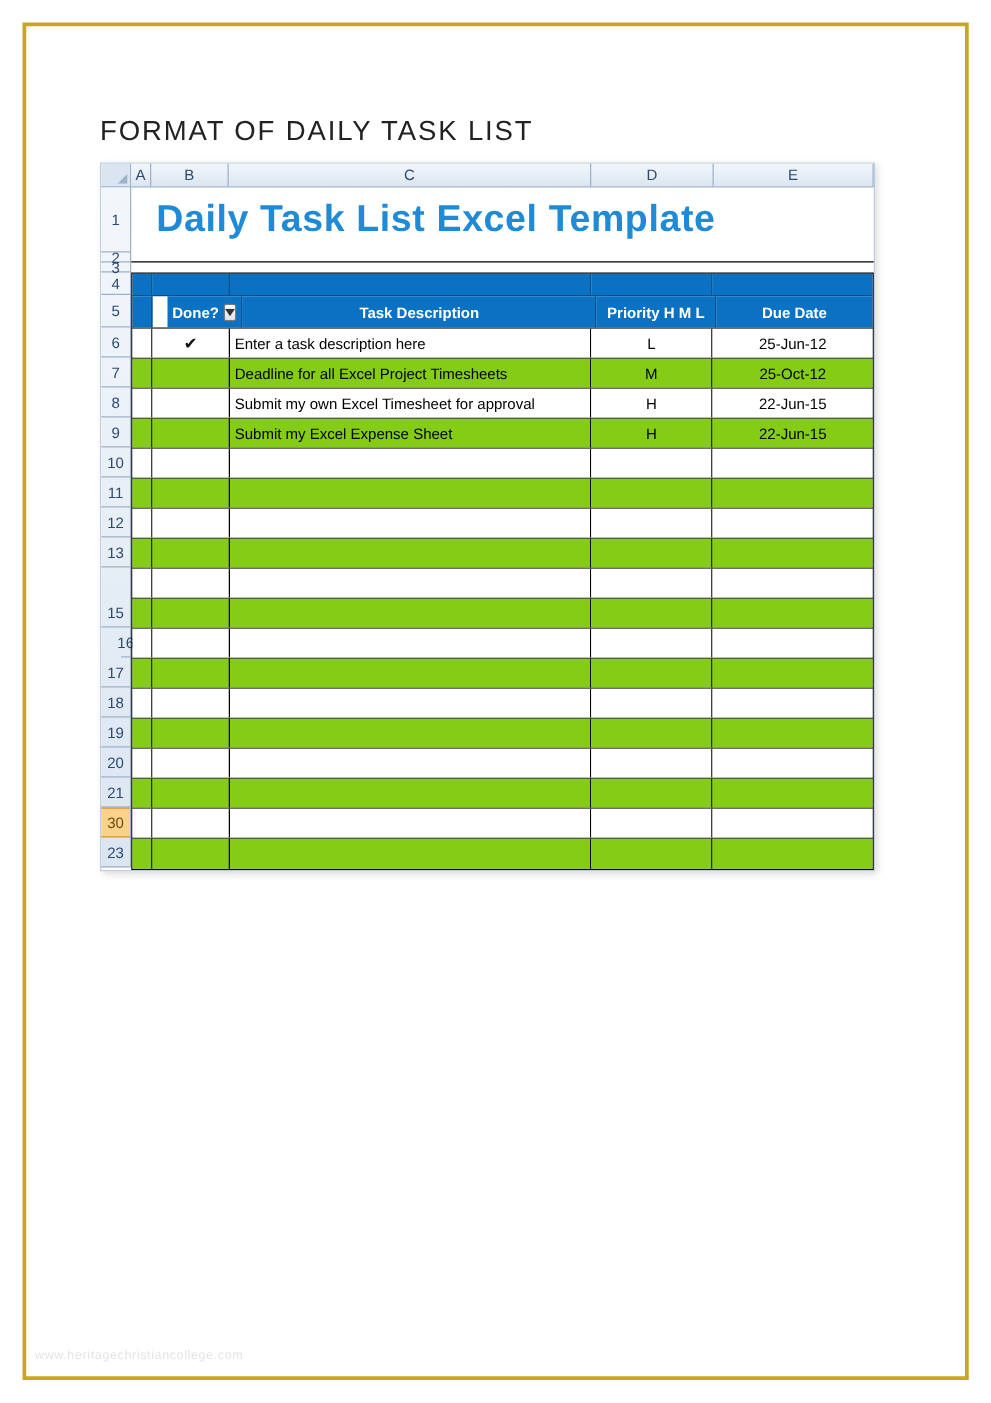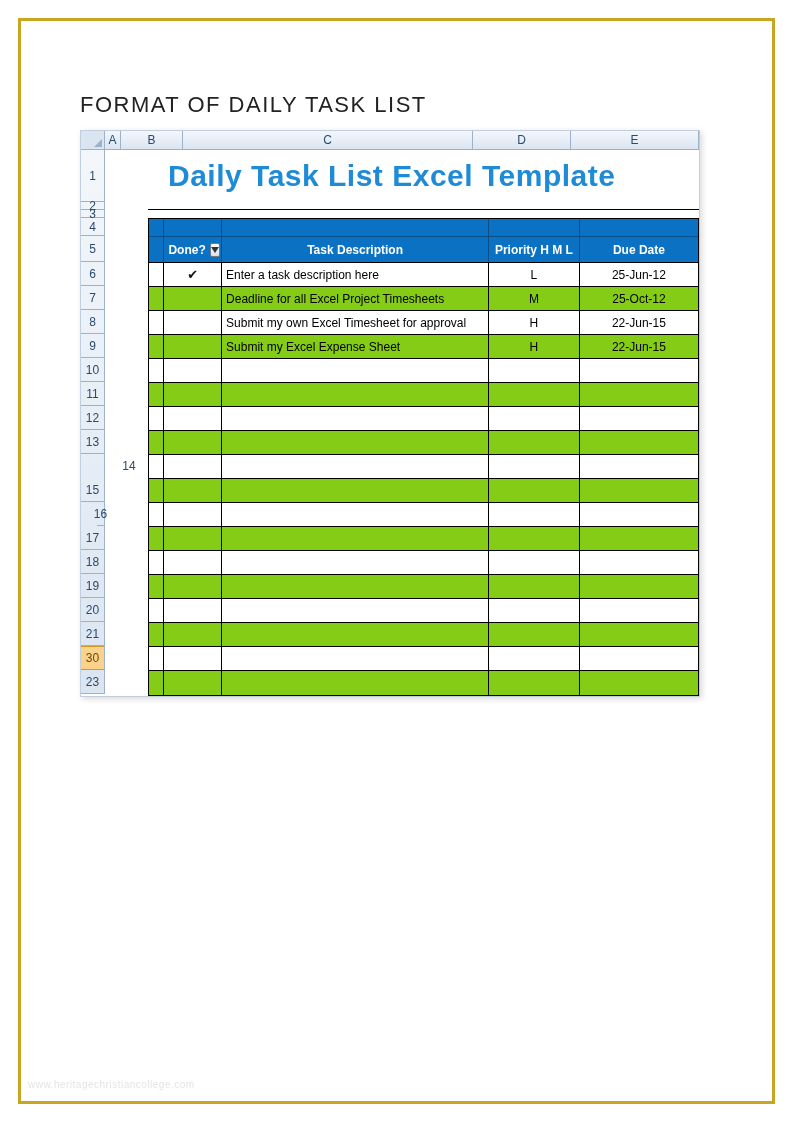--- a/index.html
+++ b/index.html
@@ -74,21 +74,20 @@
   }
   .row-h.selected {
     background:#fbd28a;
     color:#6a4a10;
     border-top:1px solid #d09a2a;
     border-bottom:1px solid #d09a2a;
   }
   .grid-area {
     position:absolute; left:24px; top:19px; right:0;
     box-sizing:border-box;
-    padding-left:43px;
   }
   .row {
     display:flex;
     box-sizing:border-box;
     border-bottom:1px solid #000;
   }
   .row.title-row { border-bottom:none; }
   .row.tiny { border-bottom:1px solid #000; }
   .cell {
     box-sizing:border-box;
@@ -227,21 +226,21 @@
         <div class="row blue-top" style="height:18px; border-bottom:1px solid #084e86;">
           <div class="cell colA"></div>
           <div class="cell colB"></div>
           <div class="cell colC"></div>
           <div class="cell colD"></div>
           <div class="cell colE"></div>
         </div>
 
         <div class="row blue-header" style="height:26px; border-bottom:1px solid #000;">
           <div class="cell colA"></div>
-          <div class="cell colB" style="justify-content:flex-start; padding-left:4px;">
+          <div class="cell colB" style="justify-content:flex-start; padding-left:4px;margin-left:12px;">
             <span class="done-label">Done?</span>
             <span class="filter-btn">
               <svg width="8" height="6" viewBox="0 0 8 6">
                   <polygon points="0,0 8,0 4,6" fill="#333"></polygon>
                 </svg>
             </span>
           </div>
           <div class="cell colC">Task Description</div>
           <div class="cell colD">Priority H M L</div>
           <div class="cell colE">Due Date</div>

